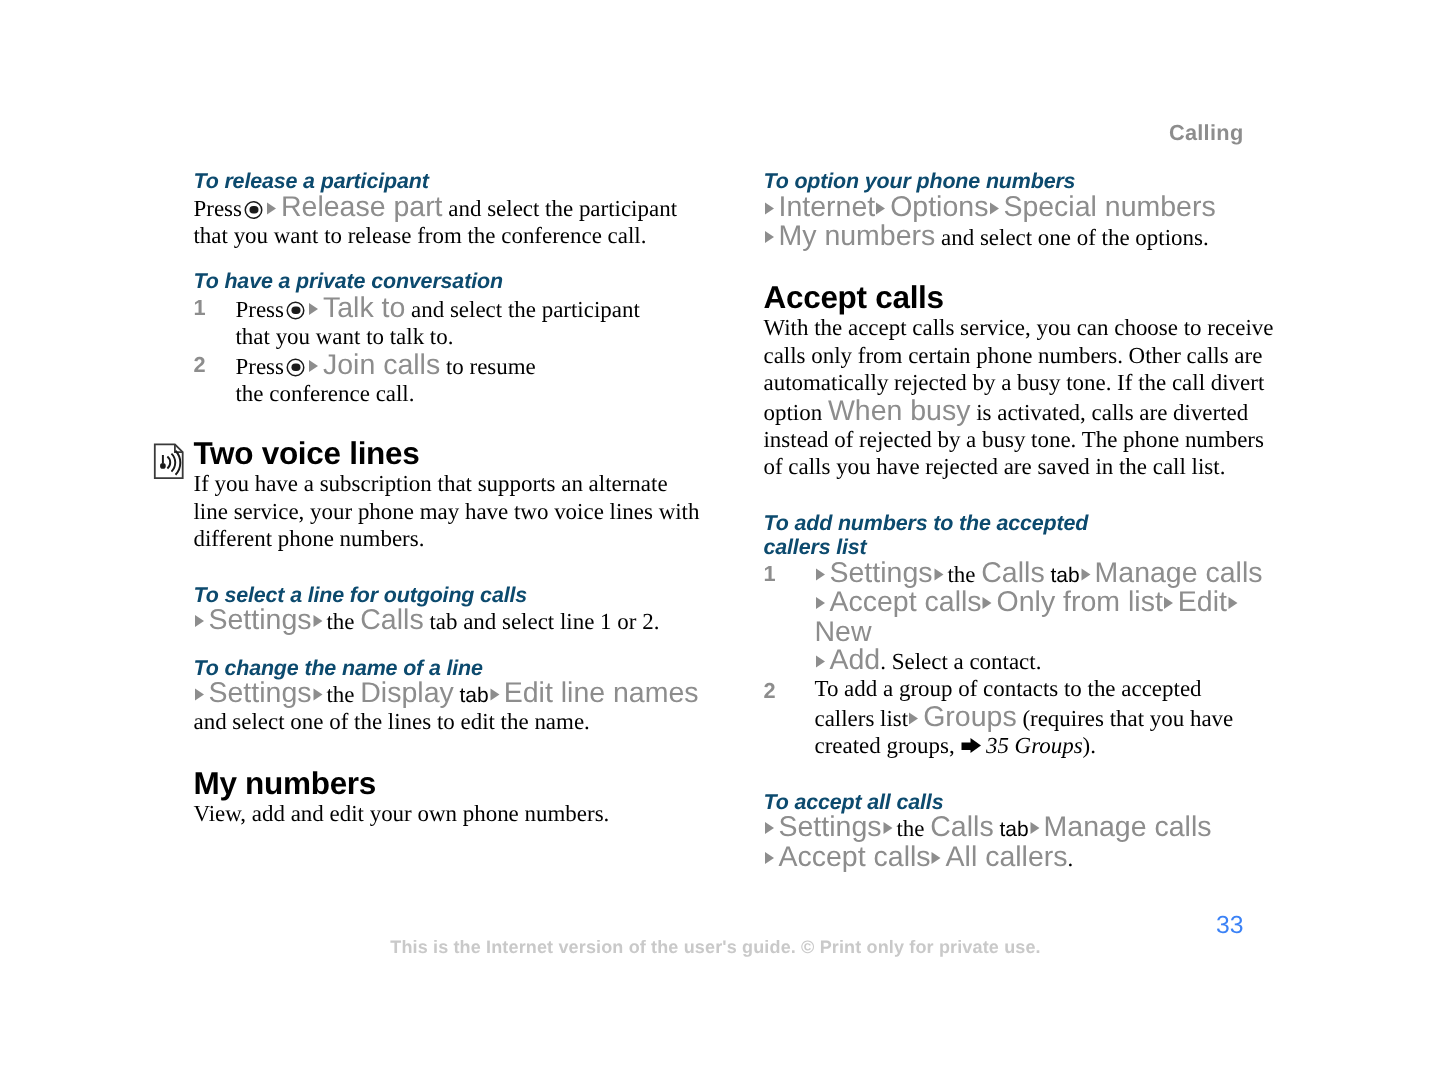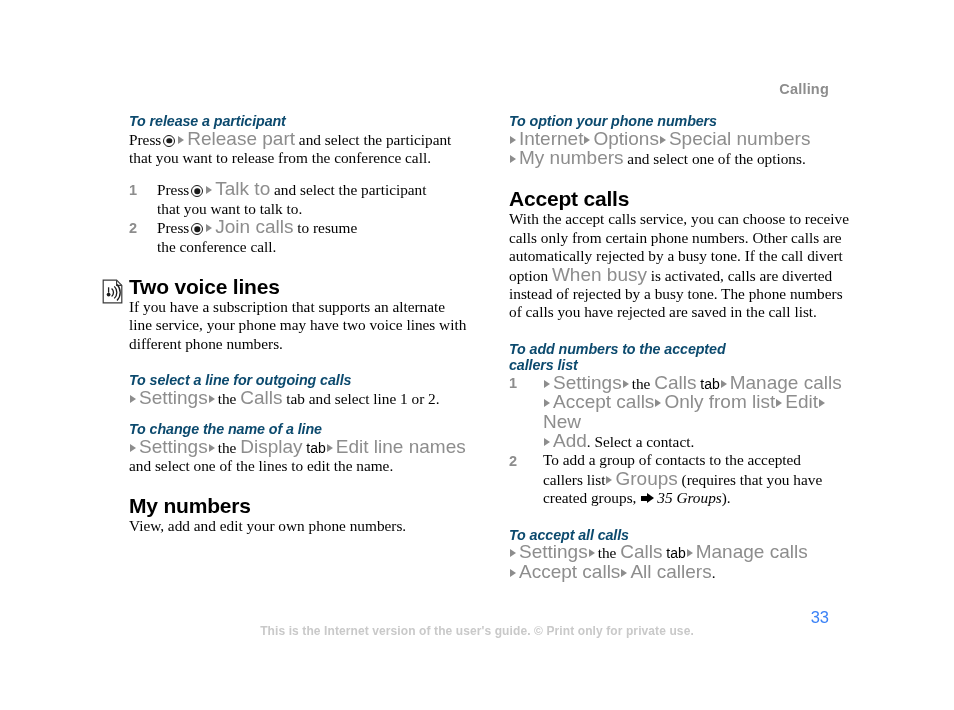--- a/index.html
+++ b/index.html
@@ -225,20 +225,21 @@
   <div class="col col-left">
 
     <section>
       <h2 class="task">To release a participant</h2>
       <p class="body"><span>Press</span><span class="joy"></span><span class="tri"></span><span class="ui">Release part</span> <span>and select the participant</span><br><span>that you want to release from the conference call.</span></p>
     </section>
 
     <div class="gap-sm"></div>
 
     <section>
+      <h2 class="task">To have a private conversation</h2>
       <div class="nlist">
 
         <div class="nrow">
           <div class="nnum">1</div>
           <div class="nbody"><span>Press</span><span class="joy"></span><span class="tri"></span><span class="ui">Talk to</span> <span>and select the participant</span><br><span>that you want to talk to.</span></div>
         </div>
 
         <div class="nrow">
           <div class="nnum">2</div>
           <div class="nbody"><span>Press</span><span class="joy"></span><span class="tri"></span><span class="ui">Join calls</span> <span>to resume</span><br><span>the conference call.</span></div>

